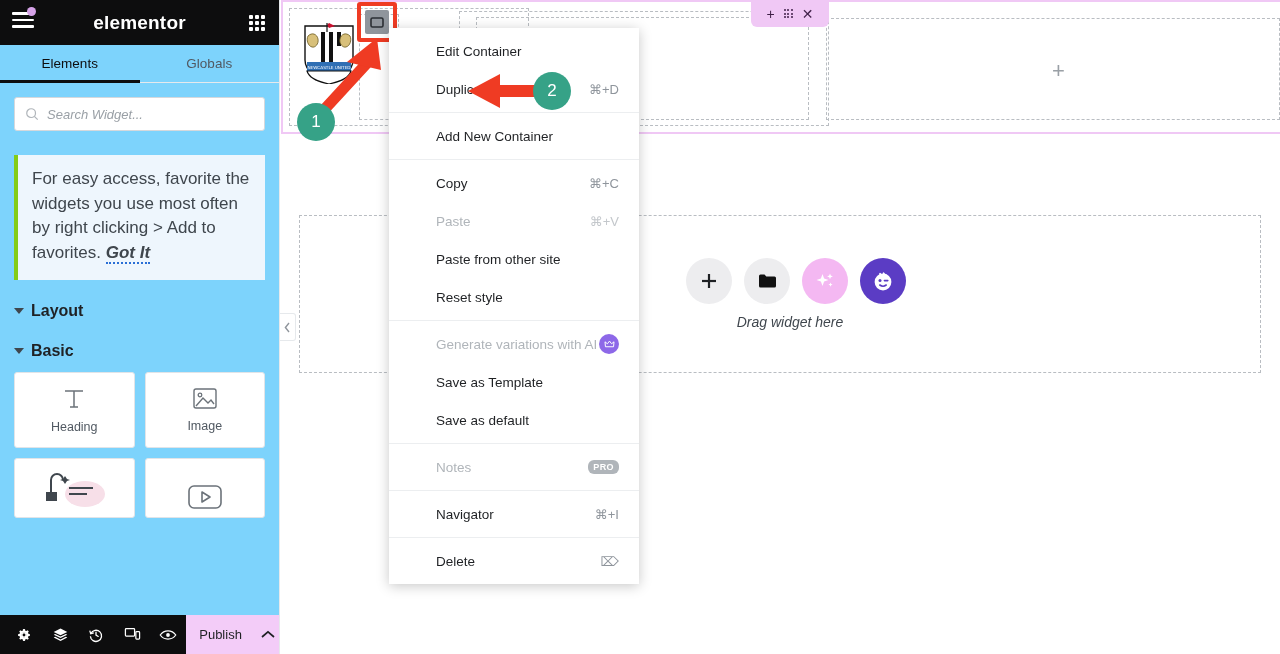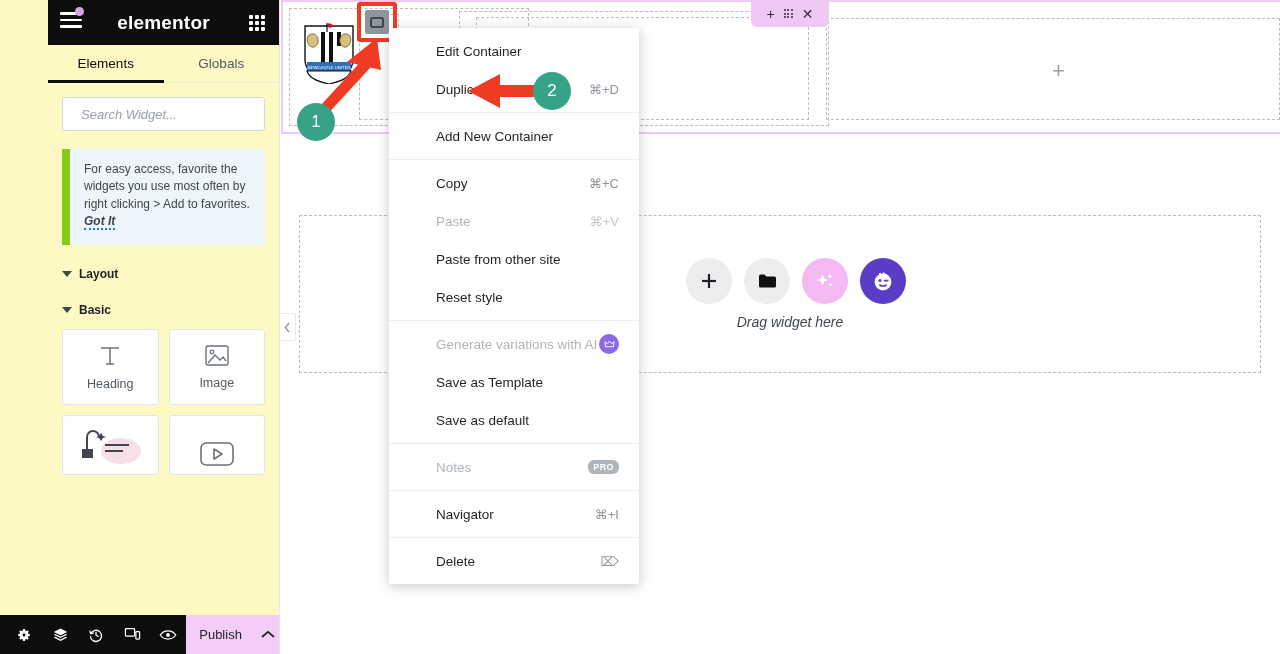--- a/index.html
+++ b/index.html
@@ -8,24 +8,23 @@
     overflow: hidden;
     font-family: "Liberation Sans", sans-serif;
     background: #fff;
   }
   #app { position: relative; width: 1280px; height: 654px; }
 
   
   #panel {
     position: absolute; left: 0; top: 0;
     width: 280px; height: 654px;
-    background: #fef9c3;
+    background: #7dd3fc;
     border-right: 1px solid #e6e9ec;
     overflow: hidden;
-    padding-left: 48px;
   }
   .panel-header {
     height: 45px; background: #0d0d0e;
     display: flex; align-items: center;
     position: relative;
   }
   .hamburger {
     position: absolute; left: 12px; top: 12px;
     width: 22px; height: 20px; cursor: pointer;
   }
@@ -68,34 +67,34 @@
     display: flex; align-items: center; padding: 0 10px; background:#fff;
   }
   .search-box input {
     border: 0; outline: 0; flex: 1; font-size: 13px;
     font-family: "Liberation Sans", sans-serif;
     font-style: italic; color: #6b7279; margin-left: 8px;
   }
   .search-box input::placeholder { color: #9aa0a6; font-style: italic; }
 
   .notice {
-    margin: 8px 14px 0 14px; background: #eef6fd;
-    border-left: 8px solid #84cc16;
+    margin: 14px 14px 0 14px; background: #eef6fd;
+    border-left: 4px solid #84cc16;
     padding: 12px 14px 14px 14px;
-    font-size: 12px; color: #3f464d; line-height: 1.45;
+    font-size: 17px; color: #3f464d; line-height: 1.45;
   }
   .gotit {
     font-weight: bold; font-style: italic; color: #3f464d;
     border-bottom: 2px dotted #2a6fd6; cursor: pointer;
   }
 
   .section { margin-top: 22px; padding: 0 14px; }
   .section-title {
     display: flex; align-items: center; gap: 7px;
-    font-size: 12px; font-weight: bold; color: #1f2124;
+    font-size: 16px; font-weight: bold; color: #1f2124;
     margin-bottom: 12px; cursor: pointer;
   }
   .caret { width: 0; height: 0; border-left: 5px solid transparent;
            border-right: 5px solid transparent; border-top: 6px solid #3f464d; }
   .wgrid { display: grid; grid-template-columns: 1fr 1fr; gap: 10px; }
   .wcard {
     height: 76px; border: 1px solid #e1e4e8; border-radius: 3px;
     display: flex; flex-direction: column; align-items: center;
     justify-content: center; gap: 8px; cursor: pointer; background: #fff;
   }

